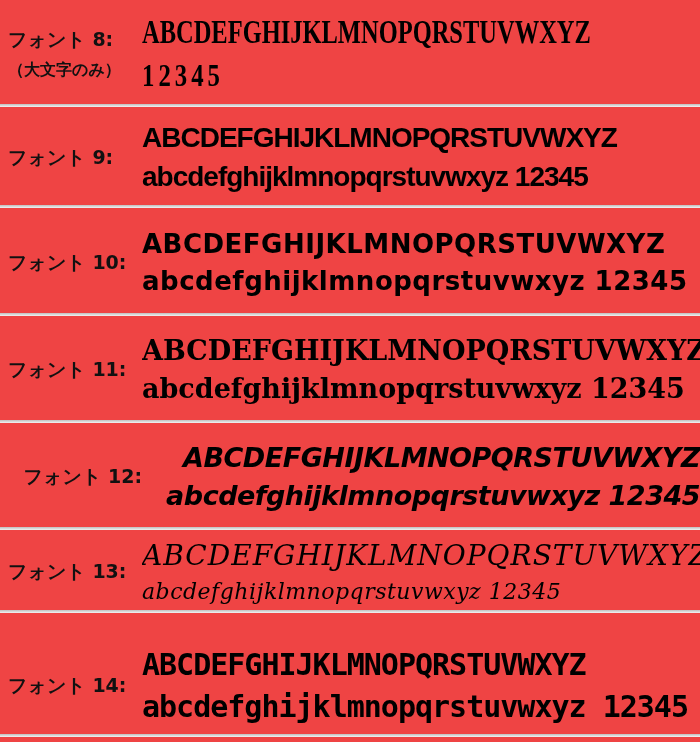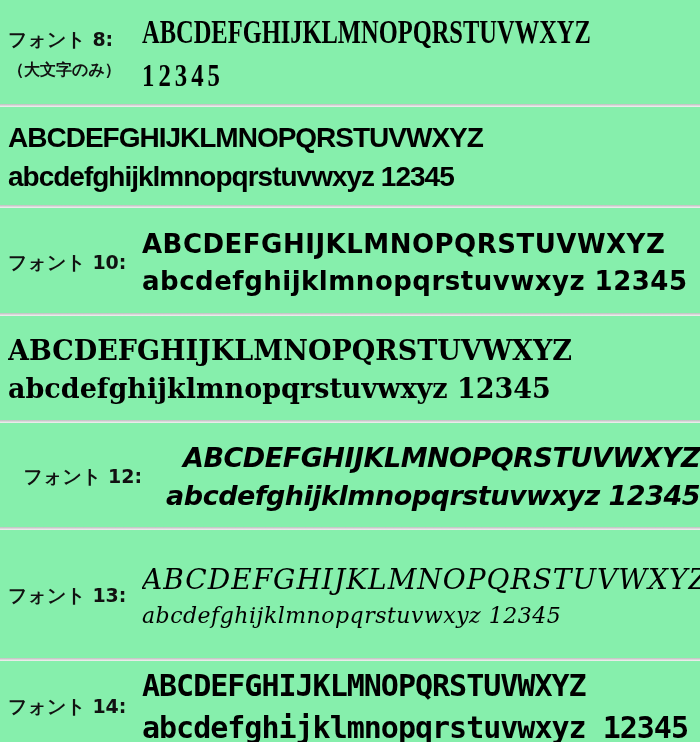--- a/index.html
+++ b/index.html
@@ -1,19 +1,19 @@
 <!DOCTYPE html>
 <html><head>
 <meta charset="utf-8">
 <style>
   html, body { margin: 0; padding: 0; background: #ffffff; }
   .page {
     width: 700px;
     height: 742px;
-    background: #86efac;
+    background: #ef4444;
     overflow: hidden;
     font-family: "Liberation Sans", sans-serif;
   }
   .row {
     display: flex;
     align-items: center;
     box-sizing: border-box;
     position: relative;
     padding-left: 8px;
   }
@@ -23,22 +23,22 @@
     position: absolute;
     left: 0; right: 0; bottom: 0;
     height: 3px;
     background: linear-gradient(#bfbfbf, #f3f3f3);
   }
   .r1 { height: 107px; }
   .r2 { height: 101px; }
   .r3 { height: 108px; justify-content: flex-end; }
   .r4 { height: 107px; }
   .r5 { height: 107px; text-align: right; }
-  .r6 { height: 131px; border-radius: 15px; }
-  .r7 { height: 91px; }
+  .r6 { height: 83px; border-radius: 15px; }
+  .r7 { height: 104px; margin-top: 20px; }
 
   .label-col {
     width: 134px;
     flex-shrink: 0;
     font-family: "DejaVu Sans", "Liberation Sans", sans-serif;
     font-weight: bold;
     font-size: 19px;
     color: #111111;
     line-height: 1.4;
   }
@@ -91,37 +91,43 @@
       <div>フォント 8:</div>
       <div class="sublabel">（大文字のみ）</div>
     </div>
     <div class="sample-col">
       <div class="line u">ABCDEFGHIJKLMNOPQRSTUVWXYZ</div>
       <div class="line l">12345</div>
     </div>
   </div>
 
   <div class="row r2">
+    <div class="label-col">
+      <div>フォント 9:</div>
+    </div>
     <div class="sample-col">
       <div class="line u">ABCDEFGHIJKLMNOPQRSTUVWXYZ</div>
       <div class="line l">abcdefghijklmnopqrstuvwxyz 12345</div>
     </div>
   </div>
 
   <div class="row r3">
     <div class="label-col">
       <div>フォント 10:</div>
     </div>
     <div class="sample-col">
       <div class="line u">ABCDEFGHIJKLMNOPQRSTUVWXYZ</div>
       <div class="line l">abcdefghijklmnopqrstuvwxyz 12345</div>
     </div>
   </div>
 
   <div class="row r4">
+    <div class="label-col">
+      <div>フォント 11:</div>
+    </div>
     <div class="sample-col">
       <div class="line u">ABCDEFGHIJKLMNOPQRSTUVWXYZ</div>
       <div class="line l">abcdefghijklmnopqrstuvwxyz 12345</div>
     </div>
   </div>
 
   <div class="row r5">
     <div class="label-col">
       <div>フォント 12:</div>
     </div>

